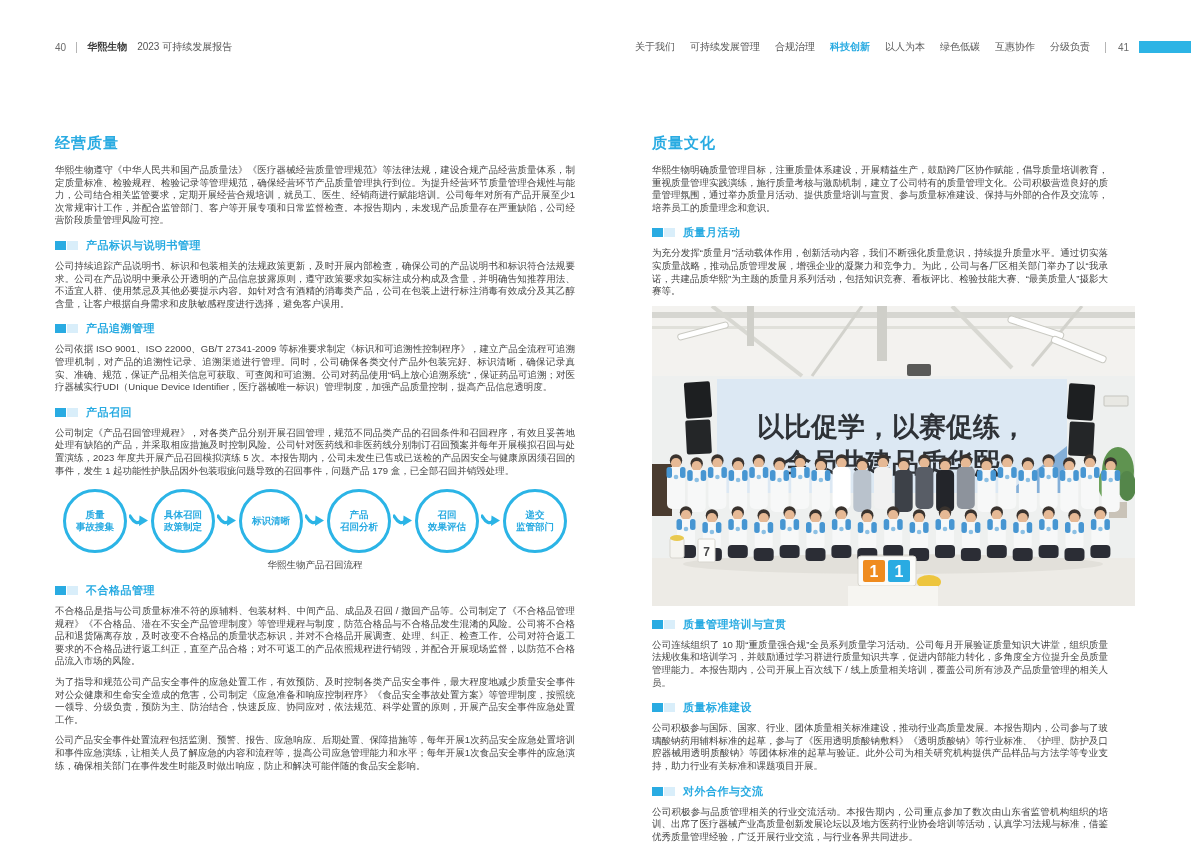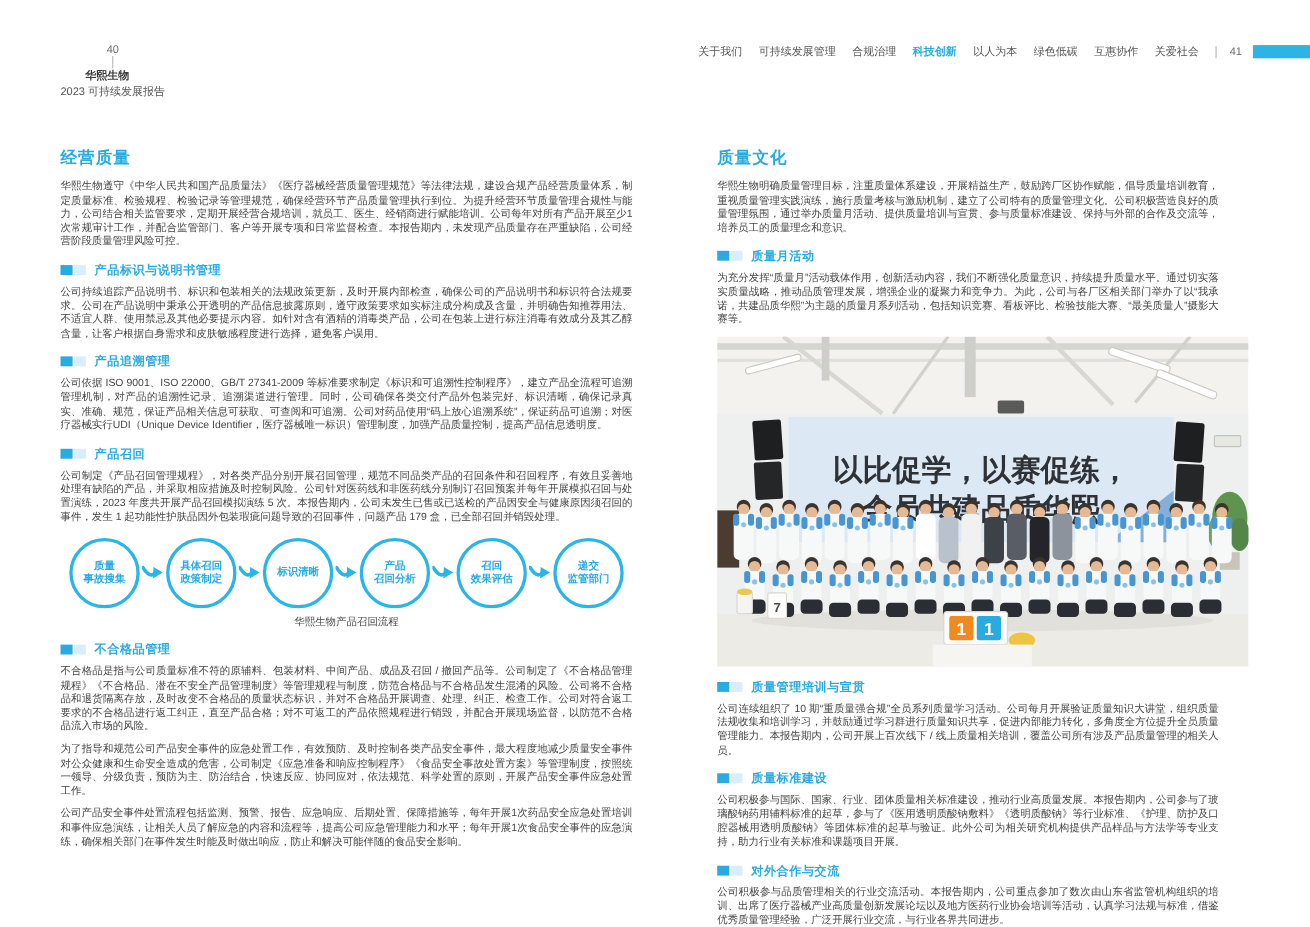--- a/index.html
+++ b/index.html
@@ -5,21 +5,21 @@
   * { margin:0; padding:0; box-sizing:border-box; }
   html,body { background:#ffffff; }
   body {
     width:1191px; height:843px; position:relative; overflow:hidden;
     font-family:"Liberation Sans", sans-serif;
     color:#404040;
   }
   
   .hdr-left {
     position:absolute; top:40px; left:55px;
-    display:flex; align-items:center; font-size:10px; color:#6b6b6b;flex-direction:column;
+    display:flex; align-items:center; font-size:10px; color:#6b6b6b;
   }
   .hdr-left .pgnum { color:#6b6b6b; }
   .hdr-left .vdiv { display:inline-block; width:1px; height:11px; background:#b5b5b5; margin:0 10px; }
   .hdr-left .brand { font-weight:bold; color:#3c3c3c; margin-right:10px; }
   .hdr-left .report { color:#555; }
   .hdr-right {
     position:absolute; top:40px; right:0;
     display:flex; align-items:center; font-size:10px; color:#555;
   }
   .hdr-right .nav-item { margin-right:15px; cursor:pointer; }
@@ -74,21 +74,21 @@
 </div>
 
 <div class="hdr-right">
   <span class="nav-item">关于我们</span>
   <span class="nav-item">可持续发展管理</span>
   <span class="nav-item">合规治理</span>
   <span class="nav-item active">科技创新</span>
   <span class="nav-item">以人为本</span>
   <span class="nav-item">绿色低碳</span>
   <span class="nav-item">互惠协作</span>
-  <span class="nav-item">关爱社会</span>
+  <span class="nav-item">分级负责</span>
   <span class="vdiv"></span>
   <span class="pgnum">41</span>
   <span class="corner-bar"></span>
 </div>
 
 <div class="col col-left">
   <div class="page-title">经营质量</div>
   <p class="body">华熙生物遵守《中华人民共和国产品质量法》《医疗器械经营质量管理规范》等法律法规，建设合规产品经营质量体系，制定质量标准、检验规程、检验记录等管理规范，确保经营环节产品质量管理执行到位。为提升经营环节质量管理合规性与能力，公司结合相关监管要求，定期开展经营合规培训，就员工、医生、经销商进行赋能培训。公司每年对所有产品开展至少1次常规审计工作，并配合监管部门、客户等开展专项和日常监督检查。本报告期内，未发现产品质量存在严重缺陷，公司经营阶段质量管理风险可控。</p>
 
   <div class="sub-hdr">

